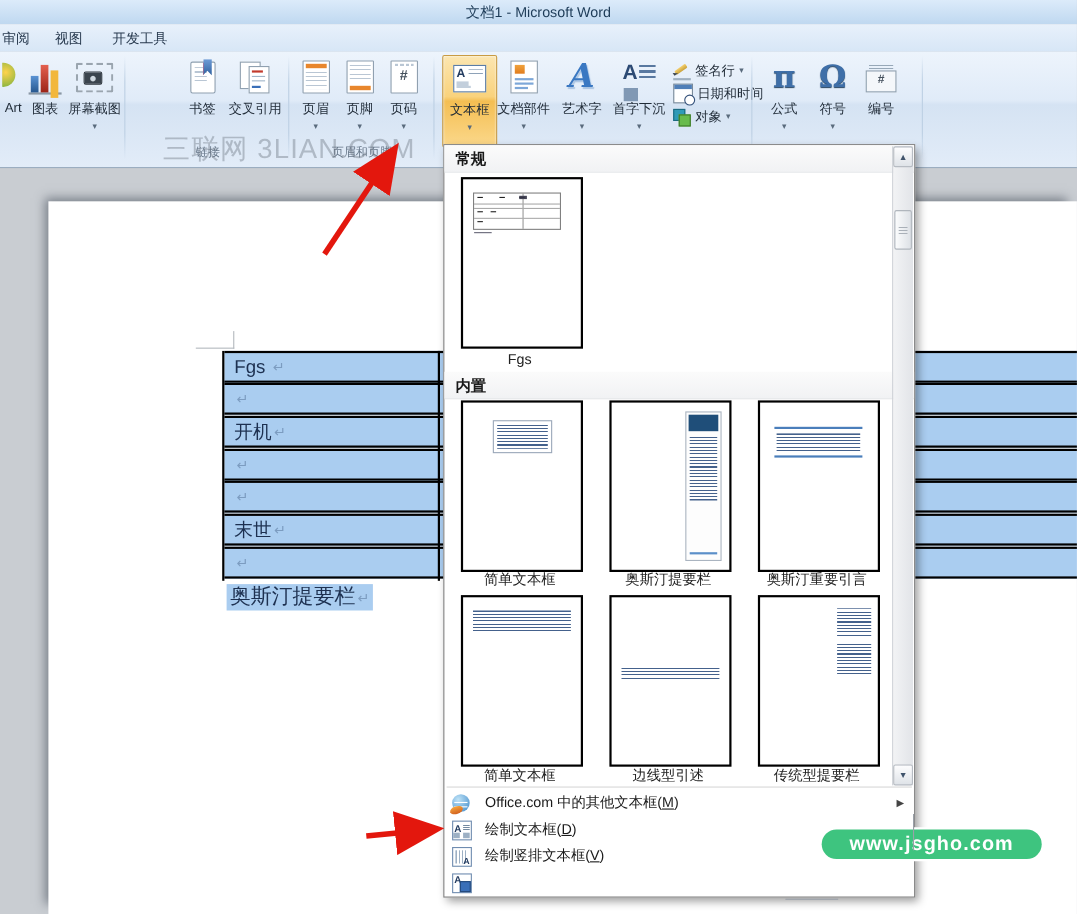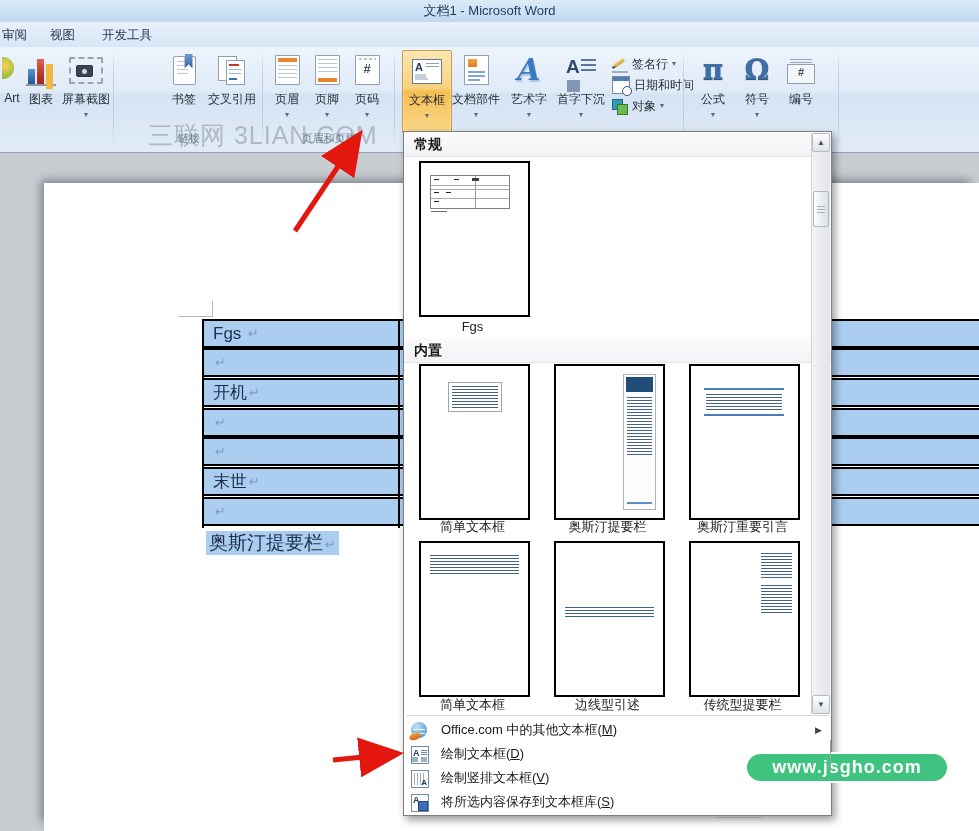--- a/index.html
+++ b/index.html
@@ -439,21 +439,20 @@
     <div class="menuitem" style="top:610px">
       <span class="mic mic-drawtb"></span>
       <span class="mtext"><span>绘制文本框(</span><u>D</u><span>)</span></span>
     </div>
     <div class="menuitem" style="top:634px">
       <span class="mic mic-drawvtb"></span>
       <span class="mtext"><span>绘制竖排文本框(</span><u>V</u><span>)</span></span>
     </div>
     <div class="menuitem" style="top:658px">
       <span class="mic mic-savegal"></span>
-      <span class="mtext"><span>将所选内容保存到文本框库(</span><u>S</u><span>)</span></span>
     </div>
 
     <div class="vscroll">
       <div class="sb-btn" style="top:0"><span>▲</span></div>
       <div class="sb-thumb"></div>
       <div class="sb-btn" style="bottom:0"><span>▼</span></div>
     </div>
   </div>
 
   <div class="mark-v"></div>

